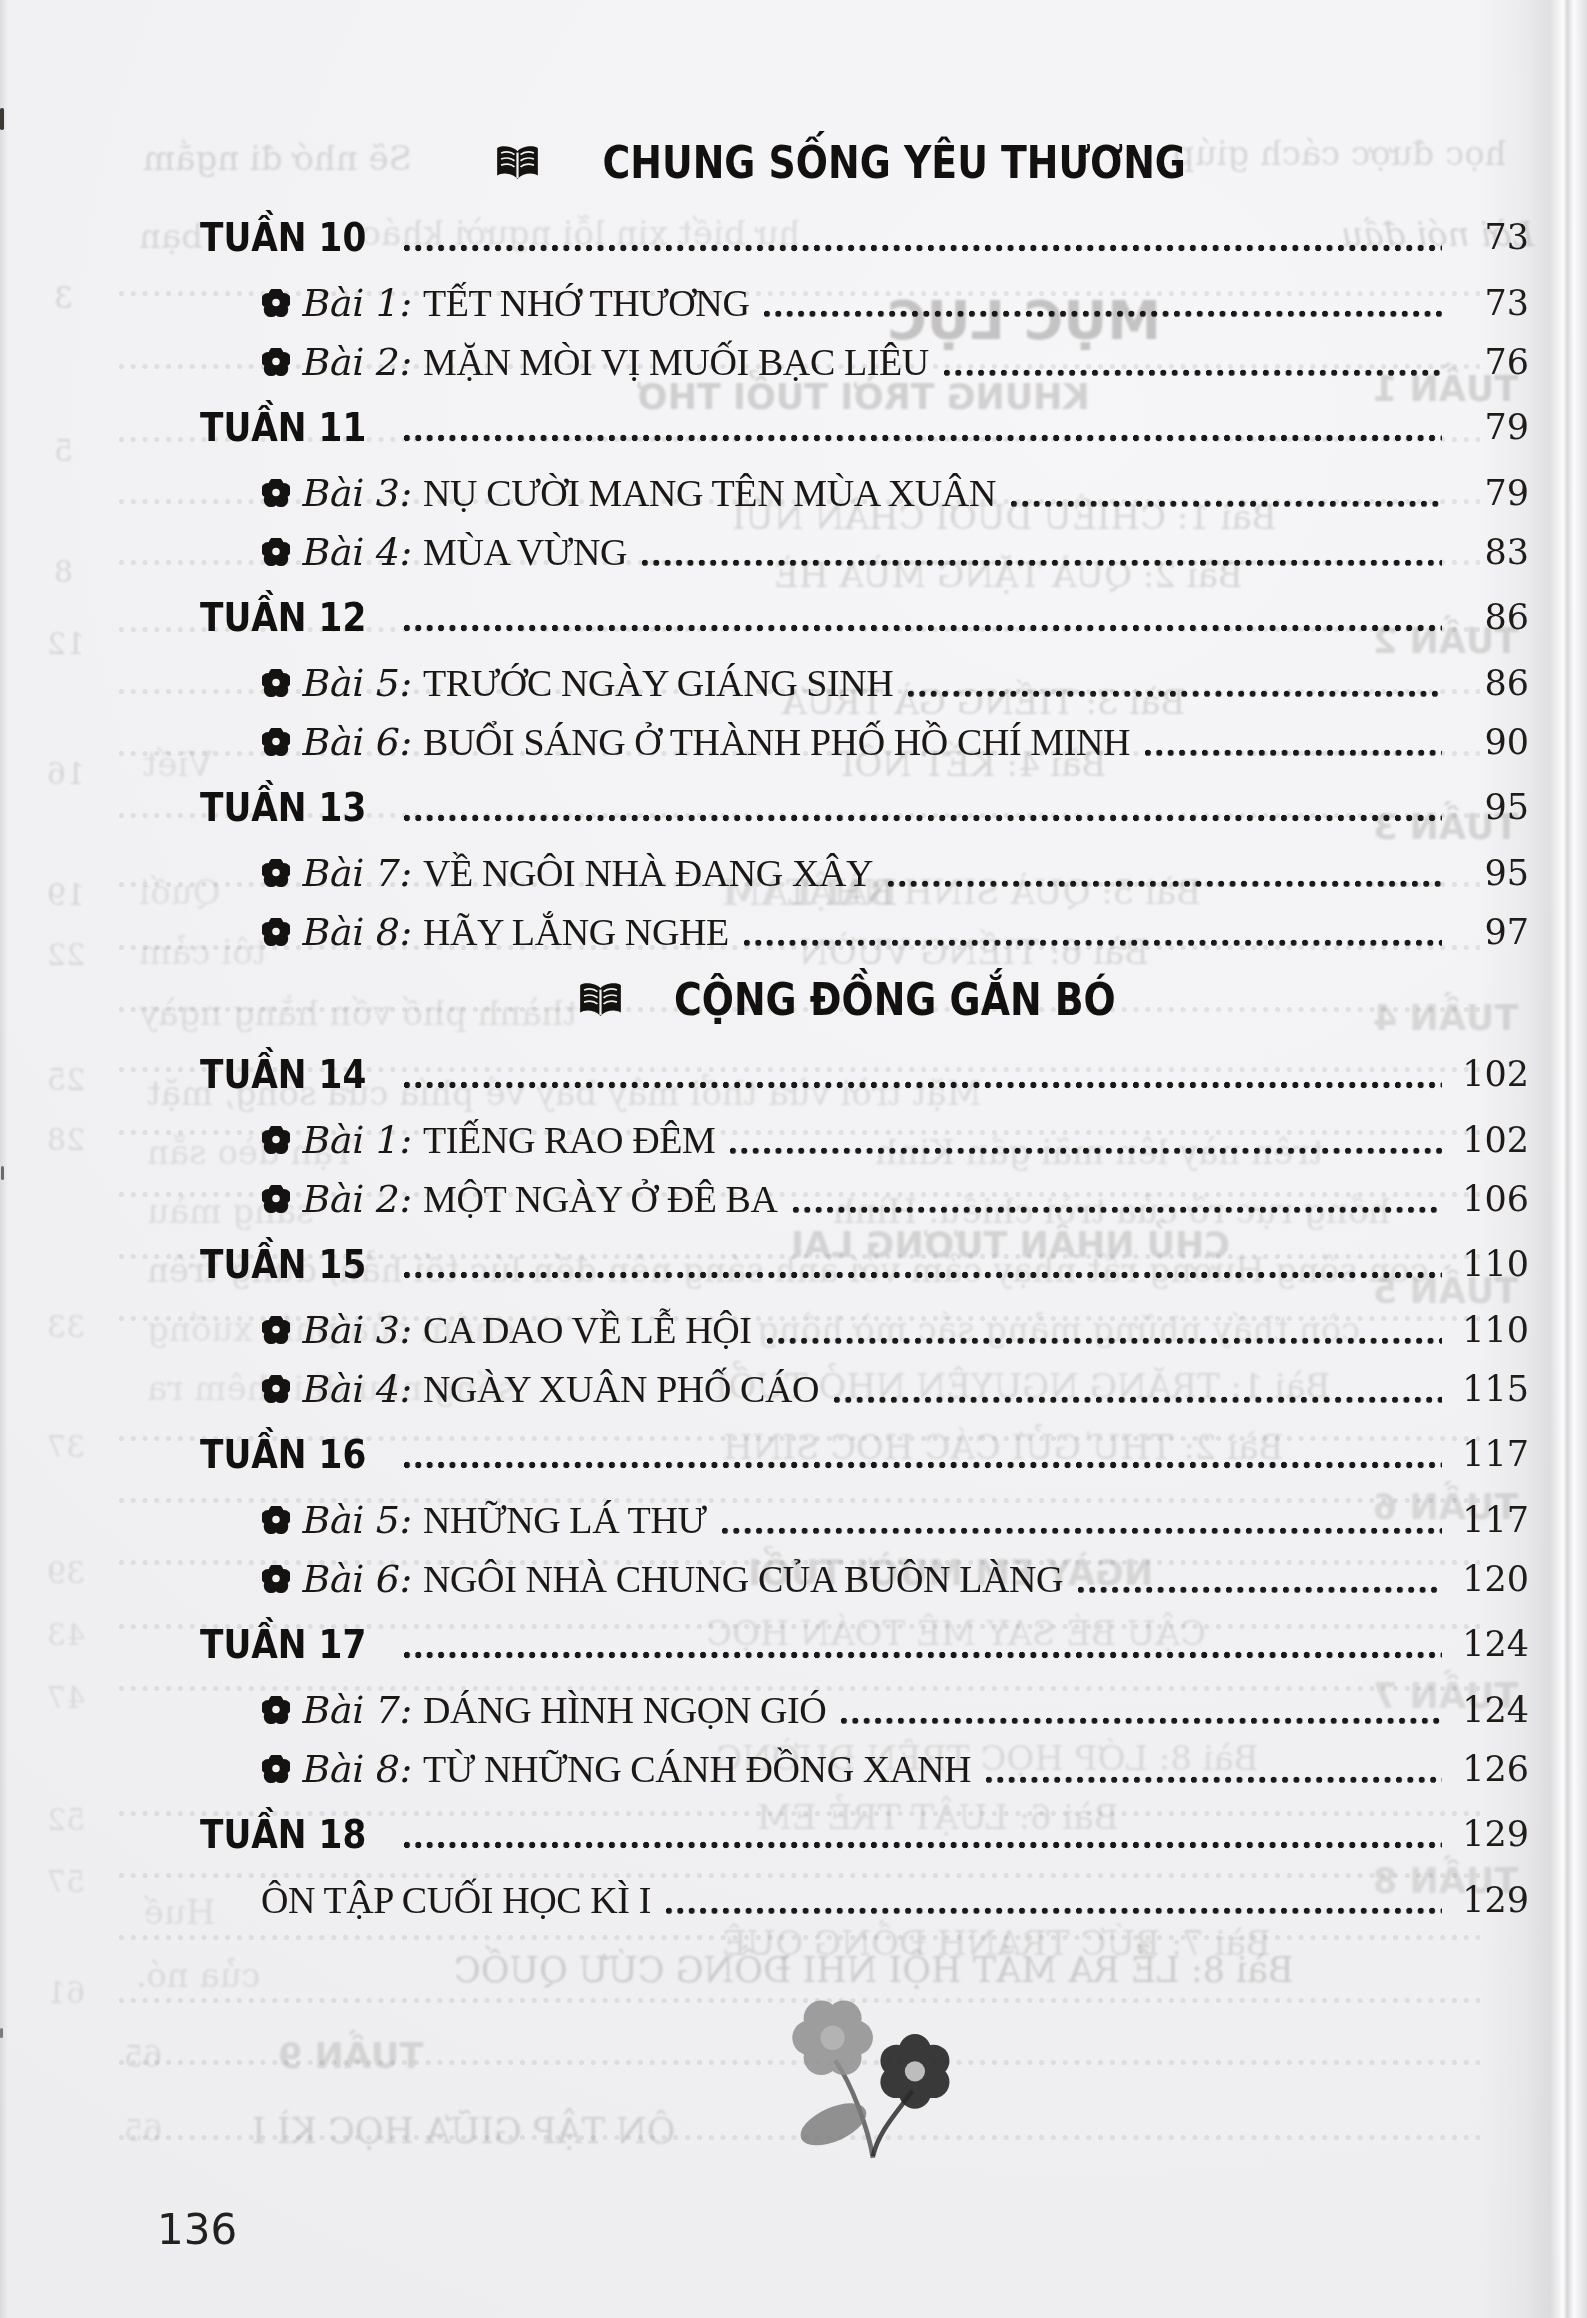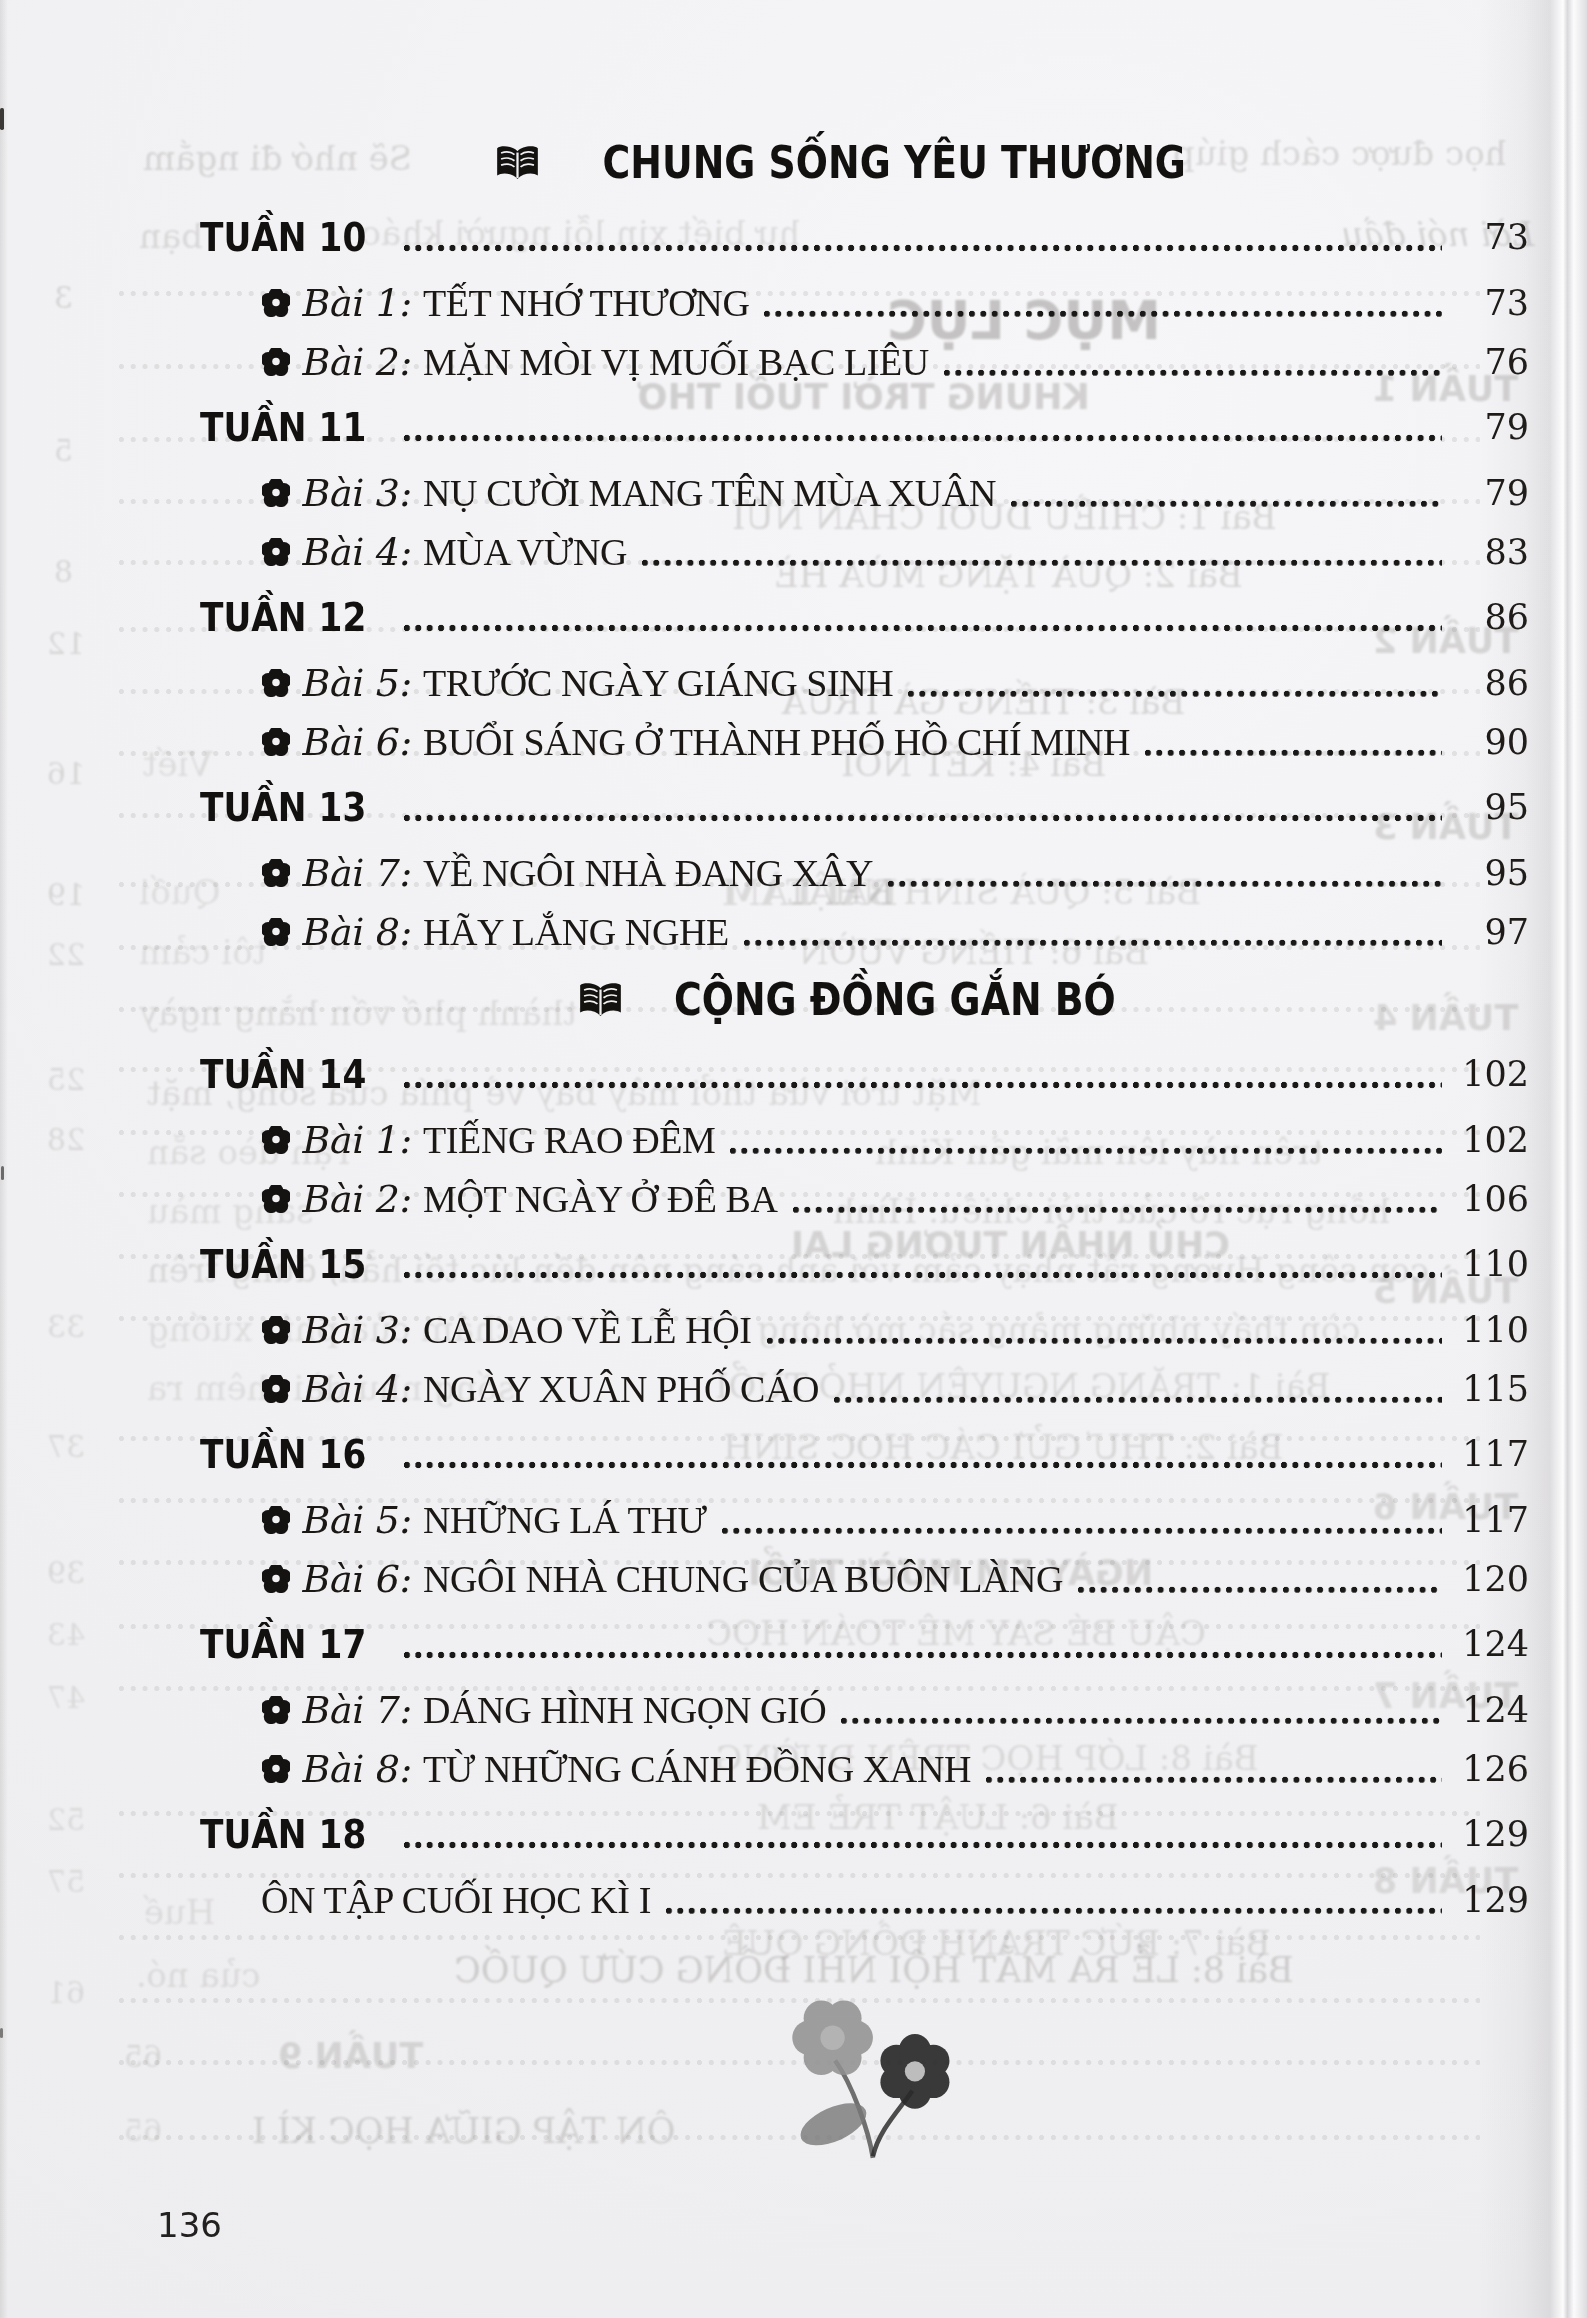--- a/index.html
+++ b/index.html
@@ -32,21 +32,21 @@
   .prefix{font-style:italic;font-size:38px;letter-spacing:-0.4px;}
   .title{font-size:38px;letter-spacing:-0.4px;margin-left:11px;font-family:Liberation Serif, serif;}
   .plain .title{margin-left:0;}
   .dots{flex:1 1 auto;height:7.6px;margin:22px 13.5px 0 15px;
     background-image:radial-gradient(circle at 2.9px 3.8px, #1b1917 2.8px, rgba(0,0,0,0) 3.4px);
     background-size:11.4px 7.6px;background-repeat:repeat-x;}
   .pagenum{font-size:35px;min-width:74px;text-align:right;color:#1c1916;}
   
   .flowers{position:absolute;left:778px;top:1983px;z-index:2;}
   .footer-num{position:absolute;left:157px;top:2205px;z-index:2;
-    font-family:"DejaVu Sans", sans-serif;font-size:34px;color:#232120;}
+    font-family:"DejaVu Sans", sans-serif;font-size:42px;color:#232120;}
   .edge-right{position:absolute;top:0;bottom:0;left:1478px;width:109px;z-index:4;pointer-events:none;
     background:linear-gradient(90deg, rgba(90,88,95,0) 0%, rgba(90,88,95,0.05) 42%,
       rgba(90,88,95,0.13) 66%, rgba(255,255,255,0.85) 78%, rgba(150,148,155,0.28) 82%,
       rgba(252,252,253,0.95) 88%, rgba(205,204,208,0.55) 100%);}
   .edge-left{position:absolute;top:0;bottom:0;left:0;width:7.6px;z-index:4;pointer-events:none;
     background:linear-gradient(90deg, rgba(40,38,36,0.10), rgba(40,38,36,0));}
   .speck{position:absolute;z-index:5;background:#3b3835;border-radius:1.7px;pointer-events:none;}
 </style>
 </head>
 <body>

